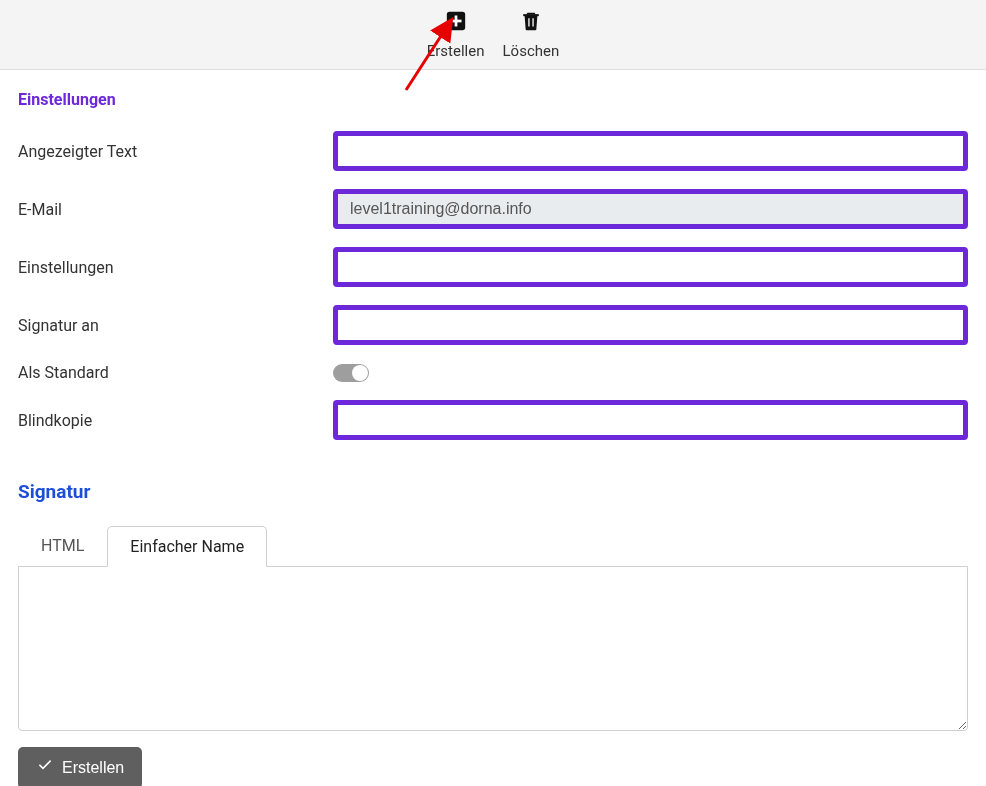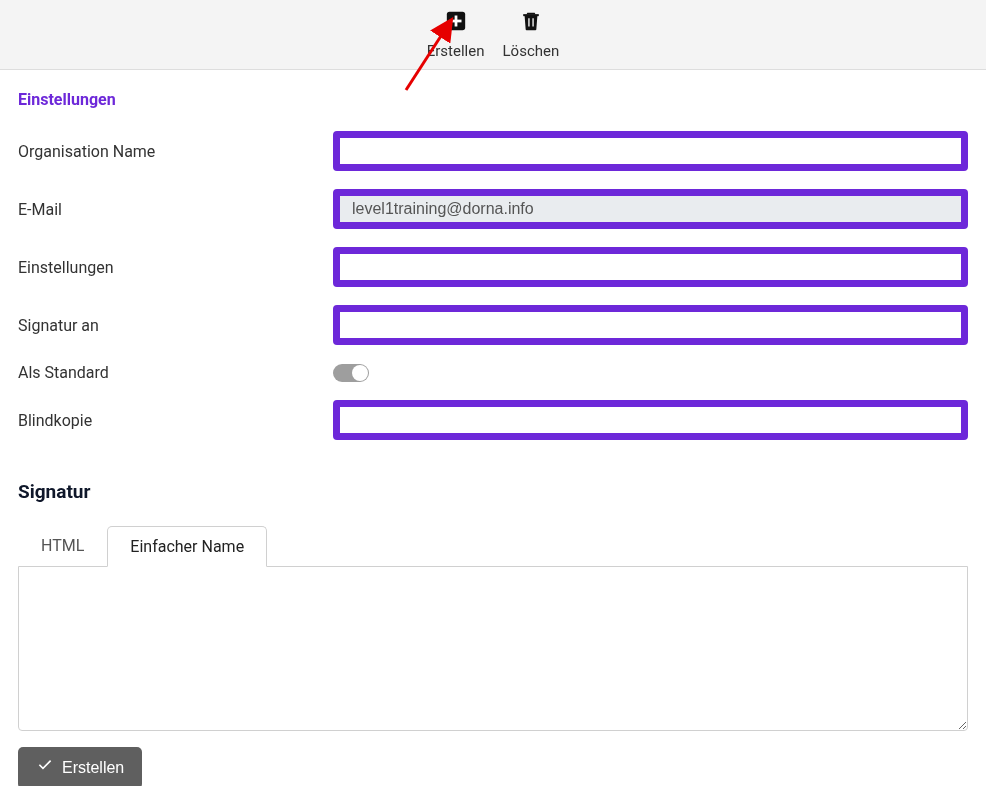--- a/index.html
+++ b/index.html
@@ -55,21 +55,21 @@
     .form-label {
       width: 315px;
       font-size: 16px;
       color: #333;
       flex-shrink: 0;
     }
     .form-input-wrap { flex: 1; }
     .text-input {
       width: 100%;
       height: 40px;
-      border: 7px solid #6d28d9;
+      border: 5px solid #6d28d9;
       border-radius: 4px;
       padding: 0 12px;
       font-size: 16px;
       background: #fff;
       color: #444;
     }
     .text-input.disabled {
       background: #e9ecef;
       color: #555;
     }
@@ -86,21 +86,21 @@
       right: 1px;
       top: 1px;
       width: 16px;
       height: 16px;
       background: #fff;
       border-radius: 50%;
     }
     .sig-heading {
       font-size: 19px;
       font-weight: 700;
-      color: #0f172a;
+      color: #1d4ed8;
       margin-top: 40px;
       margin-bottom: 22px;
     }
     .tab-row {
       display: flex;
     }
     .tab {
       padding: 10px 22px;
       font-size: 16px;
       color: #555;
@@ -176,21 +176,21 @@
     <span class="tlabel">Löschen</span>
   </div>
 </div>
 
 <div class="content-wrap">
   <div class="content">
 
     <div class="section-heading">Einstellungen</div>
 
     <div class="form-row">
-      <div class="form-label">Organisation Name</div>
+      <div class="form-label">Angezeigter Text</div>
       <div class="form-input-wrap">
         <input class="text-input" type="text" value="" style="">
       </div>
     </div>
 
     <div class="form-row">
       <div class="form-label">E-Mail</div>
       <div class="form-input-wrap">
         <input class="text-input disabled" type="text" disabled="" value="level1training@dorna.info" style="">
       </div>

